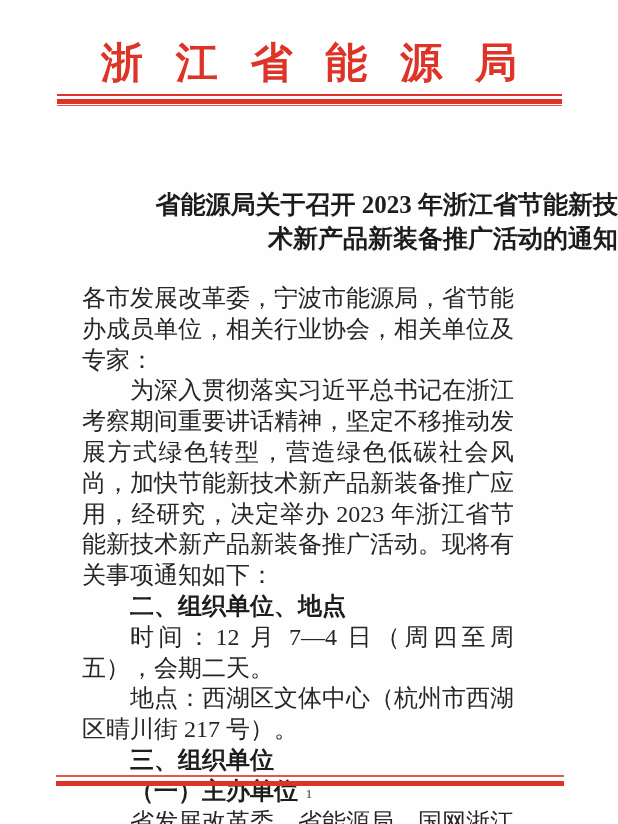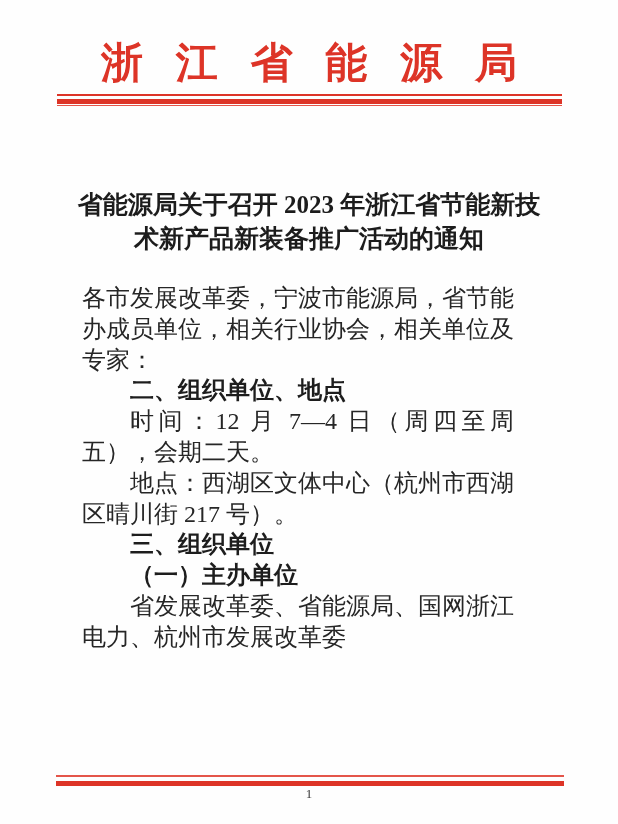--- a/index.html
+++ b/index.html
@@ -27,21 +27,21 @@
   }
   .head-rule{margin:6px 56px 0 57px;}
   .head-rule .r1{height:2px;background:#dd3427;}
   .head-rule .g1{height:3px;background:transparent;}
   .head-rule .r2{height:5px;background:#dd3427;}
   .head-rule .g2{height:1px;background:transparent;}
   .head-rule .r3{height:1px;background:#e4554a;}
   
   .doc-title{
     margin:82px 0 0 0;
-    text-align:center;
+    text-align:right;
     font-size:25px;
     font-weight:bold;
     line-height:34px;
     color:#1c1c1c;
     font-family:"Liberation Serif","DejaVu Serif",serif;
   }
   .doc-title .t-line{display:block;white-space:nowrap;}
   
   .body-block{
     margin:27px 104px 0 82px;
@@ -95,20 +95,21 @@
   </div>
 
   <h1 class="doc-title">
     <span class="t-line">省能源局关于召开 2023 年浙江省节能新技</span>
     <span class="t-line">术新产品新装备推广活动的通知</span>
   </h1>
 
   <div class="body-block">
     <p>各市发展改革委，宁波市能源局，省节能办成员单位，相关行业协会，相关单位及专家：</p>
 
+    <p class="indent">为深入贯彻落实习近平总书记在浙江考察期间重要讲话精神，坚定不移推动发展方式绿色转型，营造绿色低碳社会风尚，加快节能新技术新产品新装备推广应用，经研究，决定举办 2023 年浙江省节能新技术新产品新装备推广活动。现将有关事项通知如下：</p>
 
 
 
     <p class="indent heading">二、组织单位、地点</p>
 
     <p class="indent">
       <span class="inline-label">时间：</span><span>12 月 7—4 日（周四至周五），会期二天。</span>
     </p>
 
     <p class="indent">

